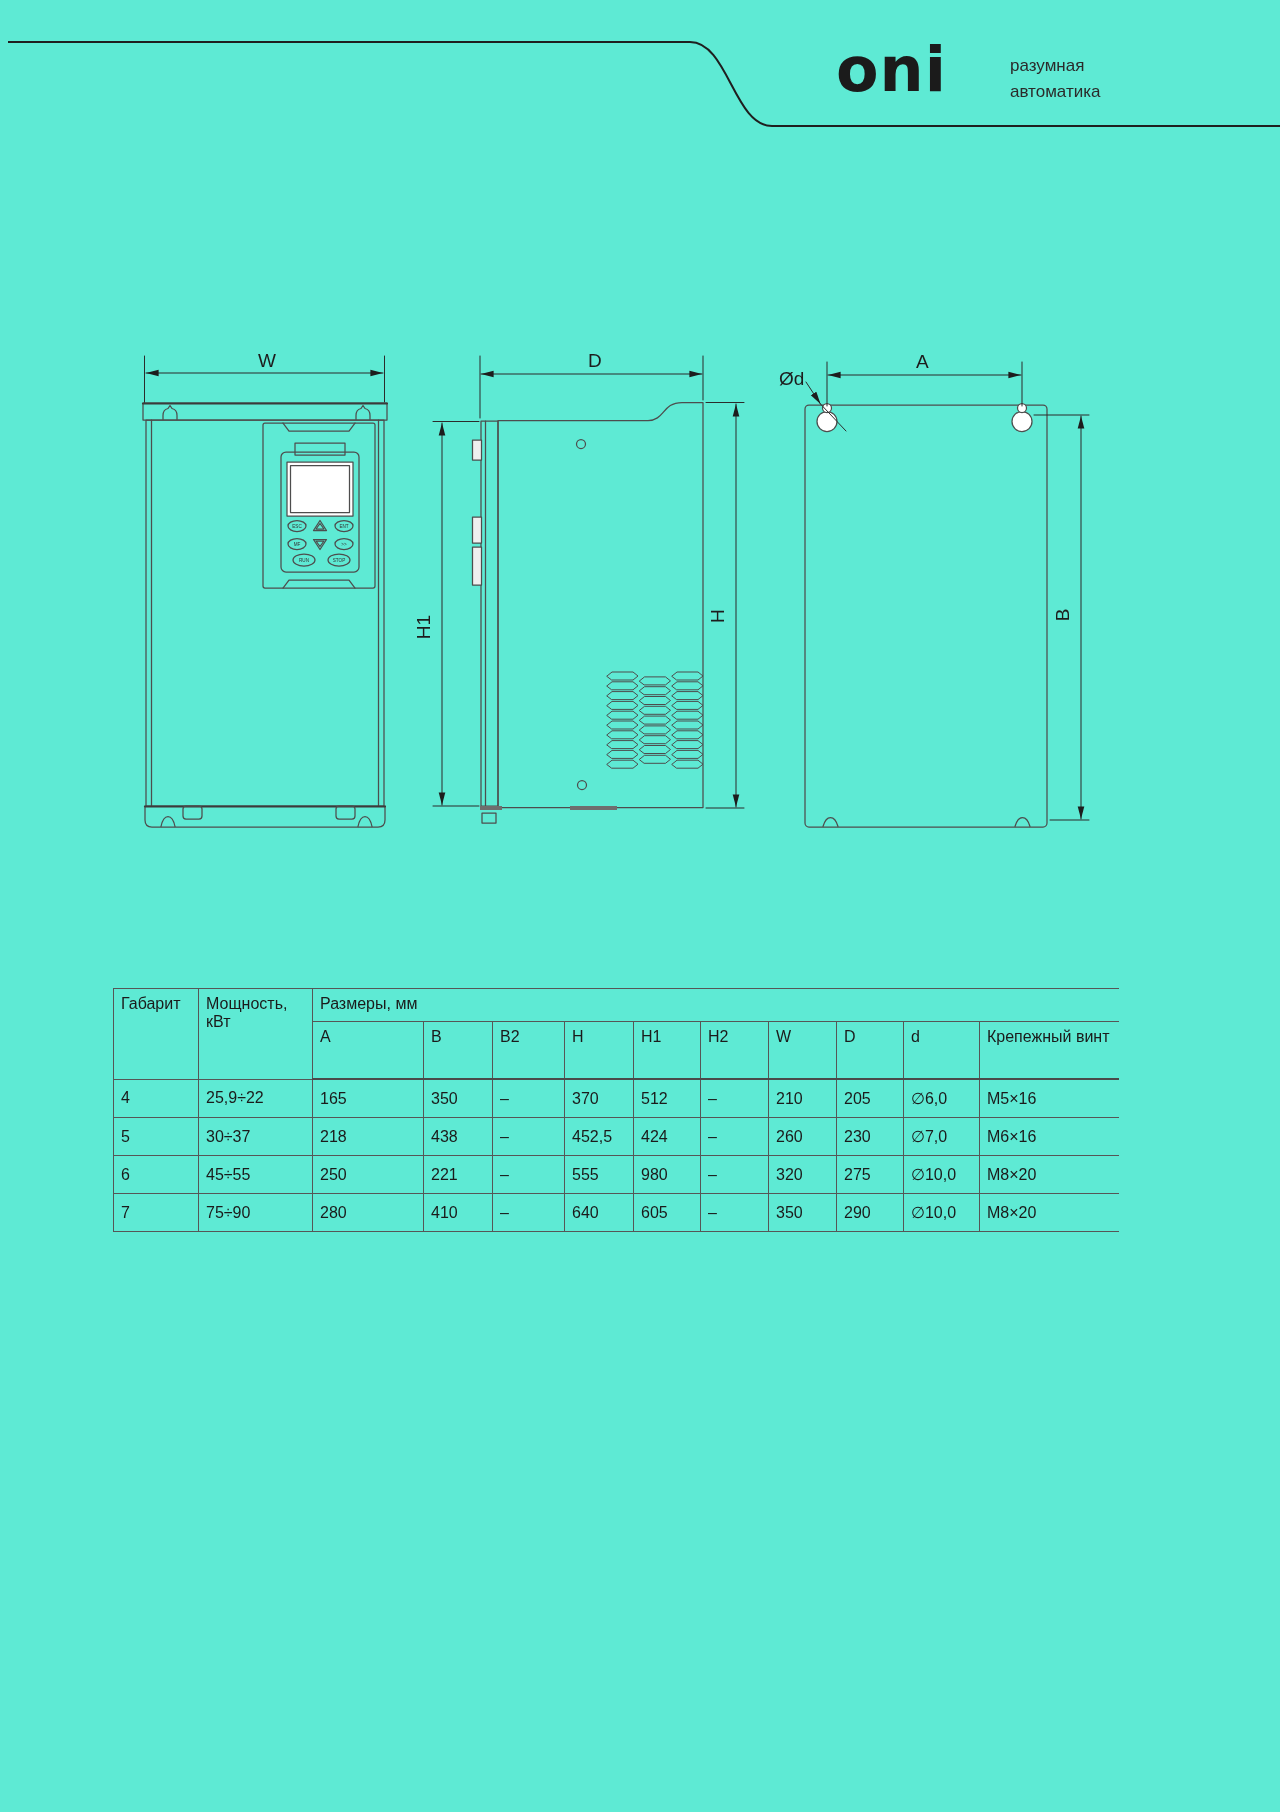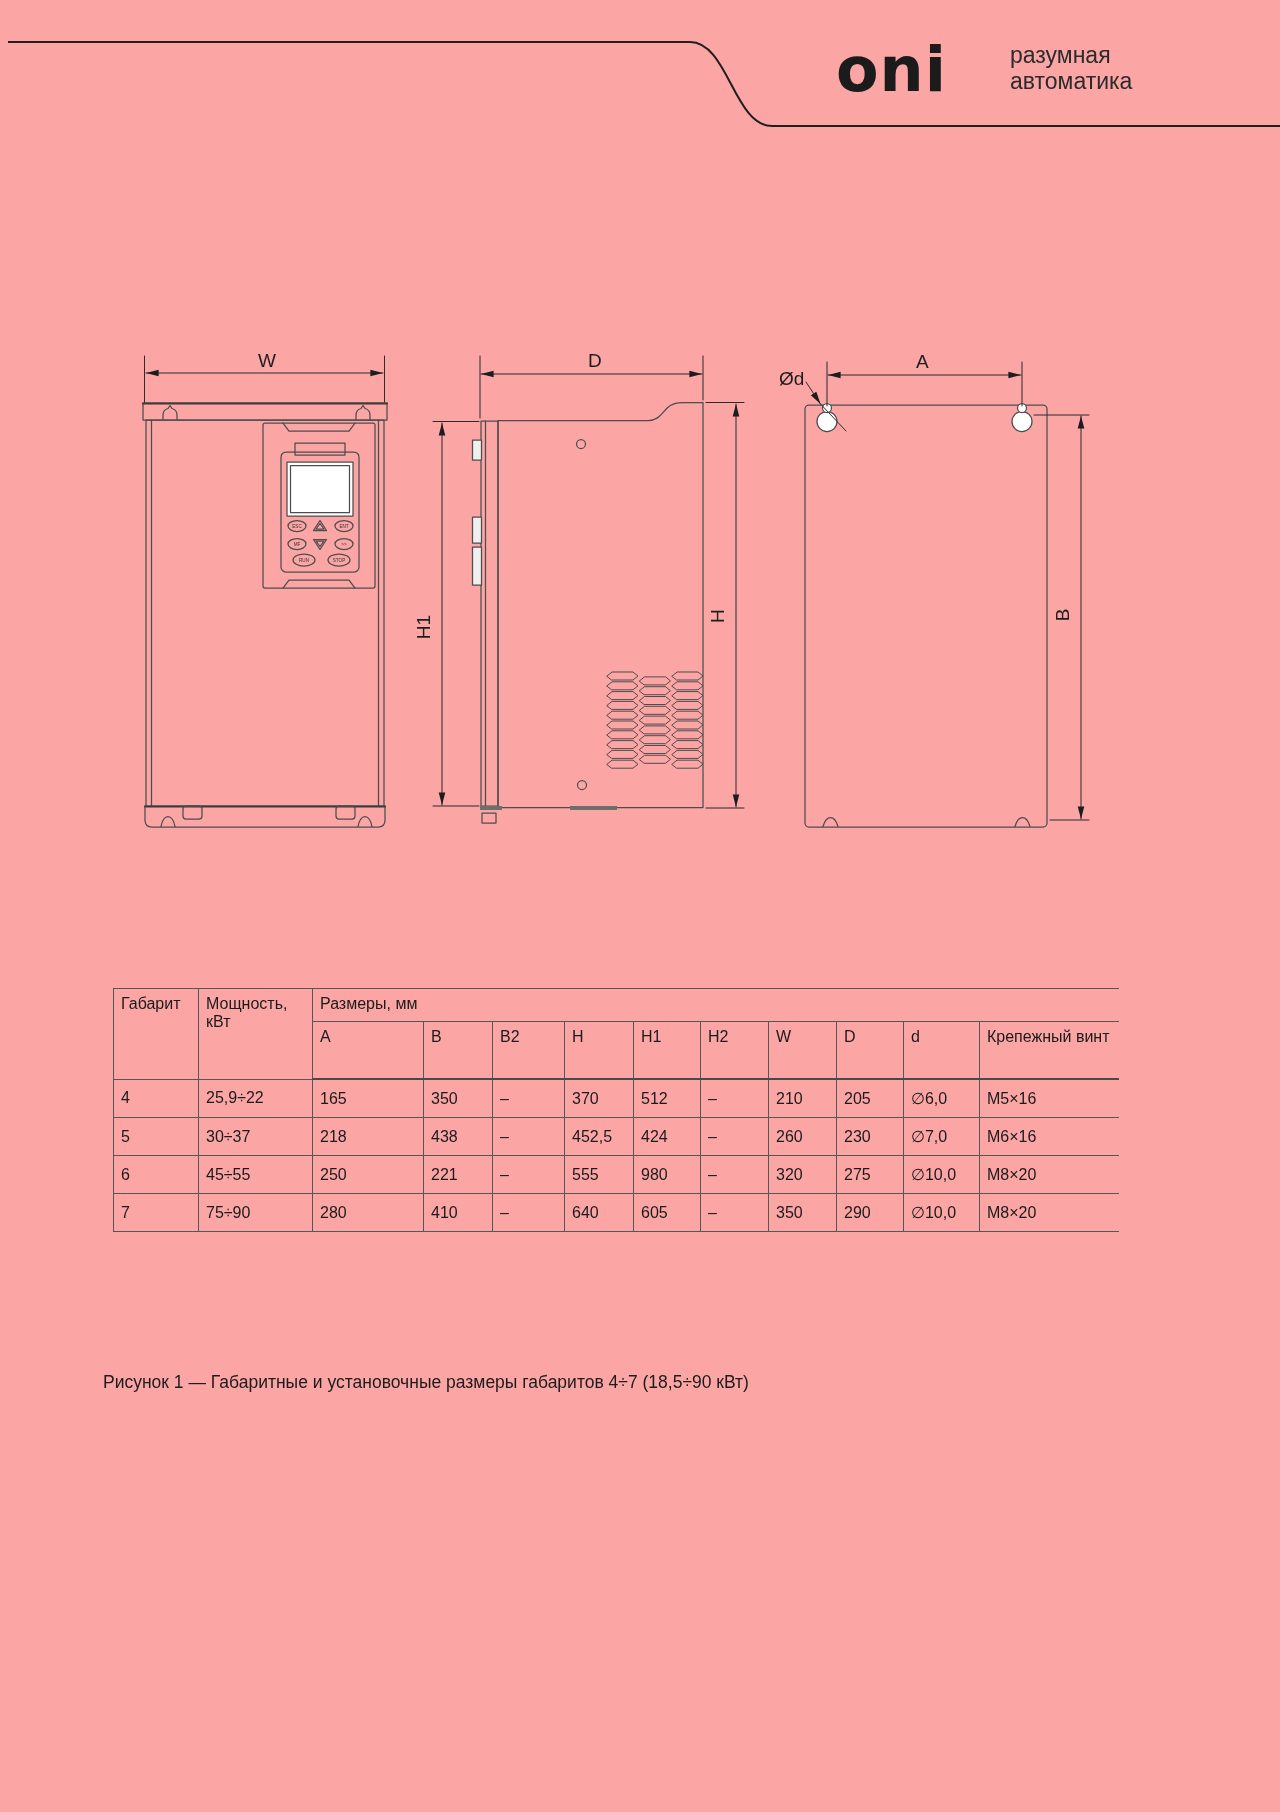--- a/index.html
+++ b/index.html
@@ -1,22 +1,22 @@
 <!DOCTYPE html>
 <html><head>
 <meta charset="utf-8">
 <style>
   html,body{margin:0;padding:0;background:#fff;}
-  .page{position:relative;width:1280px;height:1812px;background:#fca5a5;overflow:hidden;
+  .page{position:relative;width:1280px;height:1812px;background:#5eead4;overflow:hidden;
         font-family:"Liberation Sans",sans-serif;color:#1b1b1b;}
   
   .hdr-curve{position:absolute;left:0;top:0;}
   .logo{position:absolute;left:836px;top:33px;font-family:"DejaVu Sans",sans-serif;
         font-weight:bold;font-size:62px;letter-spacing:1px;color:#1b1b1b;}
-  .tagline{position:absolute;left:1010px;top:42px;font-size:23px;line-height:26px;color:#2b2b2b;}
+  .tagline{position:absolute;left:1010px;top:53px;font-size:17px;line-height:26px;color:#2b2b2b;}
   
   .fig{position:absolute;left:0;top:0;}
   g.draw{stroke:#4d4d4d;fill:none;stroke-width:1.25;stroke-linejoin:round;stroke-linecap:round;}
   .lnT{stroke:#3b3b3b;stroke-width:2.2;}
   .fillw{fill:#ffffff;}
   .dim{stroke:#2b2b2b;stroke-width:1;}
   .dimtxt{font-family:"Liberation Sans",sans-serif;font-size:19px;fill:#1d1d1d;stroke:none;}
   .tinytxt{font-family:"Liberation Sans",sans-serif;font-size:4.6px;fill:#333;stroke:none;text-anchor:middle;}
   .tab{fill:#efefef;}
   .darkbit{fill:#6e6e6e;stroke:none;}
@@ -307,15 +307,14 @@
           <td>–</td>
           <td>350</td>
           <td>290</td>
           <td>∅10,0</td>
           <td class="no-r">М8×20</td>
         </tr>
       </tbody>
     </table>
   </div>
 
-  <p class="caption">Рисунок 1 — Габаритные и установочные размеры габаритов 4÷7 (18,5÷90 кВт)</p>
 
 </div>
 
 </body></html>

